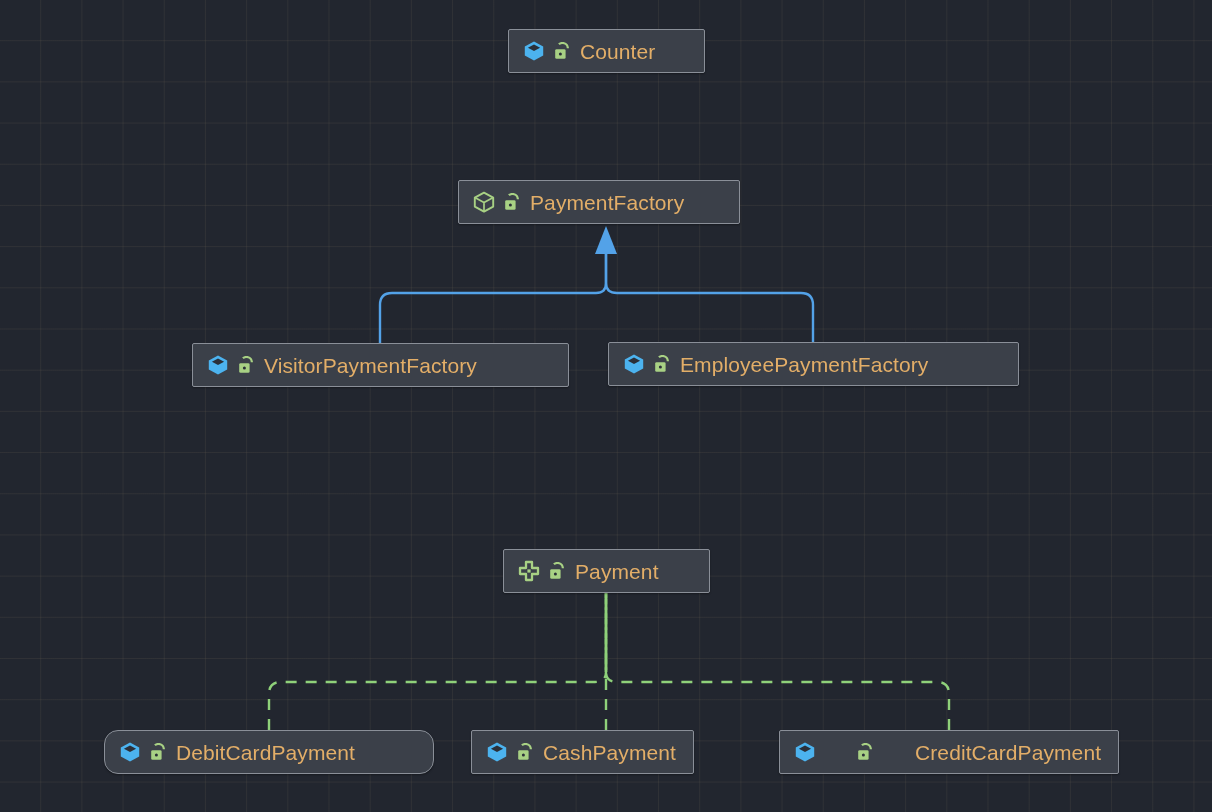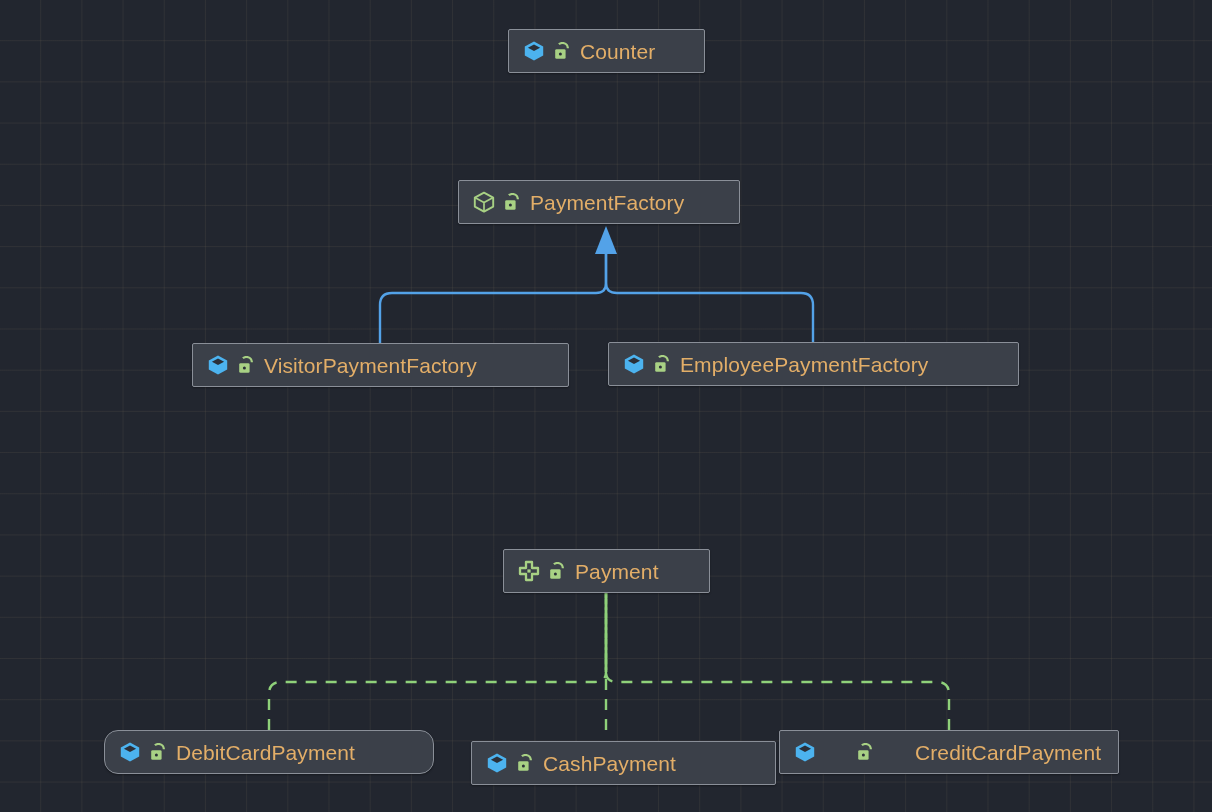--- a/index.html
+++ b/index.html
@@ -195,21 +195,21 @@
     <span class="icon lock-icon">
       <svg viewBox="0 0 17 20" width="17" height="20" xmlns="http://www.w3.org/2000/svg">
         <path d="M8.4 3.1 C11 3.1 12.6 4.6 12.8 7.2 L15 7.2 C14.8 3.3 12.2 0.9 8.4 0.9 C6.6 0.9 5.1 1.5 4.1 2.5 L5.8 4.1 C6.4 3.5 7.3 3.1 8.4 3.1 Z" fill="#a8d184"></path>
         <rect x="1.2" y="8.2" width="10.4" height="9.6" rx="1.4" fill="#a8d184"></rect>
         <circle cx="6.4" cy="13" r="1.5" fill="#2b3039"></circle>
       </svg>
     </span>
     <span class="node-label">DebitCardPayment</span>
   </div>
 
-  <div class="node" style="left:471px; top:730px; width:305px;margin-top:11px;">
+  <div class="node" style="left:471px; top:730px; width:223px;">
     <span class="icon type-icon">
       <svg viewBox="0 0 24 24" width="24" height="24" xmlns="http://www.w3.org/2000/svg">
         <path d="M12 2.6 L21.2 7.6 L21.2 16.6 L12 21.6 L2.8 16.6 L2.8 7.6 Z" fill="#4cb3ef"></path>
         <path d="M12 5.4 L18.1 8.7 L12 12.1 L5.9 8.7 Z" fill="#2b3039"></path>
       </svg>
     </span>
     <span class="icon lock-icon">
       <svg viewBox="0 0 17 20" width="17" height="20" xmlns="http://www.w3.org/2000/svg">
         <path d="M8.4 3.1 C11 3.1 12.6 4.6 12.8 7.2 L15 7.2 C14.8 3.3 12.2 0.9 8.4 0.9 C6.6 0.9 5.1 1.5 4.1 2.5 L5.8 4.1 C6.4 3.5 7.3 3.1 8.4 3.1 Z" fill="#a8d184"></path>
         <rect x="1.2" y="8.2" width="10.4" height="9.6" rx="1.4" fill="#a8d184"></rect>

